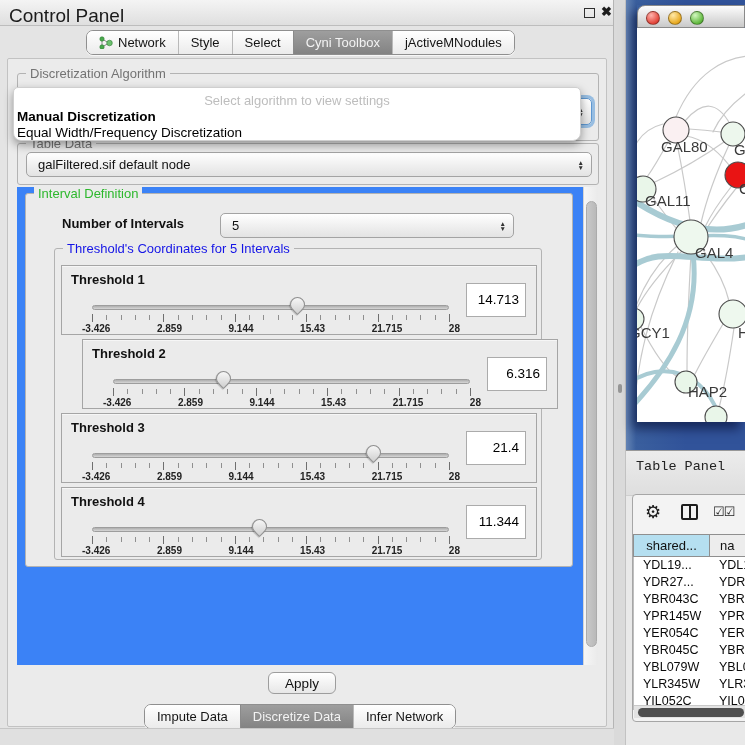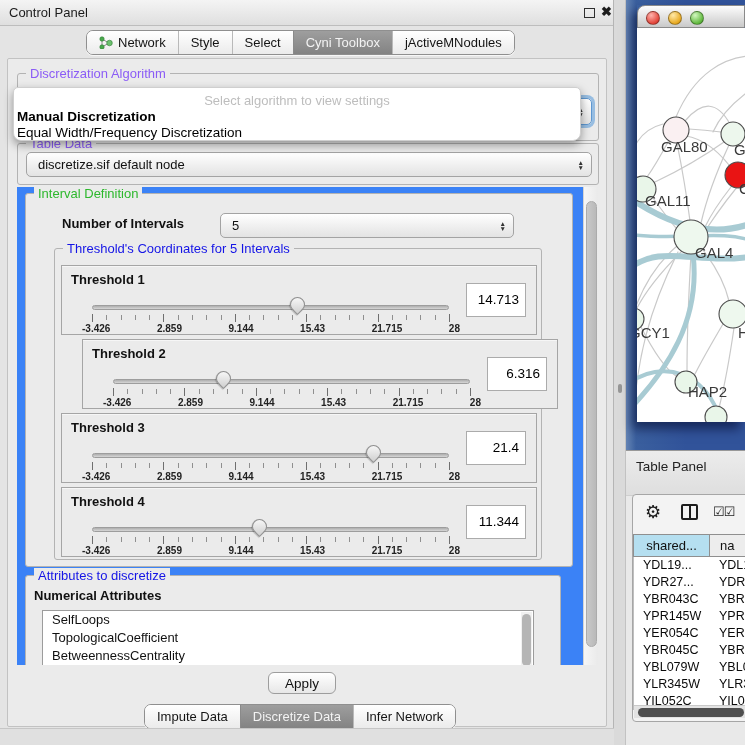--- a/index.html
+++ b/index.html
@@ -4,40 +4,40 @@
 <style>
   * { margin:0; padding:0; box-sizing:border-box; }
   html,body { width:745px; height:745px; overflow:hidden; }
   body { font-family:"Liberation Sans", sans-serif; background:#e4e4e4; position:relative; }
   #root { position:absolute; inset:0; width:745px; height:745px; background:#e4e4e4; }
 
   
   .cp-window { position:absolute; left:0; top:0; width:614px; height:745px; background:#e4e4e4; border-right:1px solid #b5b5b5; }
   .cp-titlebar { position:absolute; left:0; top:0; width:100%; height:26px;
     background:linear-gradient(#f4f4f4,#dfdfdf); border-bottom:1px solid #bdbdbd; }
-  .cp-title { position:absolute; left:9px; top:5px; font-size:13px; color:#1b1b1b; }
+  .cp-title { position:absolute; left:9px; top:5px; font-size:19px; color:#1b1b1b; }
   .float-btn { position:absolute; left:584px; top:8px; width:11px; height:10px; border:1.6px solid #2e2e2e; background:transparent; }
   .close-btn { position:absolute; left:601px; top:4px; font-size:13px; font-weight:bold; color:#1c1c1c; }
 
   
   .seg { display:inline-flex; border:1px solid #8f8f8f; border-radius:7px; overflow:hidden;
     background:#fff; box-shadow:0 1px 0 rgba(255,255,255,.7); }
   .seg .tab { display:flex; align-items:center; gap:5px; padding:4px 12px; font-size:13px; color:#141414;
     background:linear-gradient(#ffffff,#ebebeb); border-left:1px solid #b9b9b9; white-space:nowrap; }
   .seg .tab:first-child { border-left:none; }
   .seg .tab.sel { background:linear-gradient(#9e9e9e,#838383); color:#f3f3f3; border-left-color:#8a8a8a; }
   .top-tabbar { position:absolute; left:86px; top:30px; }
   .bottom-tabbar { position:absolute; left:136px; top:645px;border-radius:11px; }
 
   
   .cp-content { position:absolute; left:7px; top:58px; width:600px; height:669px;
     background:#ebebeb; border:1px solid #c2c2c2; border-radius:2px; }
 
   .group { position:absolute; border:1px solid #b3b3b3; border-radius:3px; background:#ebebeb; }
-  .group > .gtitle { position:absolute; top:-8px; left:8px; background:#ebebeb; padding:0 4px; font-size:13px; color:#8b5cf6; }
+  .group > .gtitle { position:absolute; top:-8px; left:8px; background:#ebebeb; padding:0 4px; font-size:13px; color:#737373; }
   .gtitle.green { color:#2db82d; }
   .gtitle.blue  { color:#1414e6; }
 
   .combo { position:absolute; border:1px solid #a3a3a3; border-radius:5px;
     background:linear-gradient(#ffffff,#efefef 55%,#e3e3e3); font-size:13px; color:#111;
     display:flex; align-items:center; padding-left:11px; }
   .combo .stepper { position:absolute; right:7px; top:50%; transform:translateY(-50%);
     display:flex; flex-direction:column; align-items:center; font-size:6.5px; line-height:5px; color:#333; }
   .combo.focus { box-shadow:0 0 0 3px rgba(106,164,220,.65); border-color:#5e97d0; }
 
@@ -105,21 +105,21 @@
   .tl { position:absolute; top:4.5px; width:14px; height:14px; border-radius:50%; border:1px solid rgba(0,0,0,.35); }
   .tl.red    { left:8px;  background:radial-gradient(circle at 35% 28%, #ffb3ac, #e2453a 70%); }
   .tl.yellow { left:30px; background:radial-gradient(circle at 35% 28%, #ffe9a8, #e8a921 70%); }
   .tl.green  { left:52px; background:radial-gradient(circle at 35% 28%, #d2f7c0, #61b93e 70%); }
   .net-canvas { position:absolute; left:0; top:23px; width:108px; height:394px; background:#fff; overflow:hidden; }
   .net-canvas svg { display:block; }
   .net-canvas text { font-family:"Liberation Sans",sans-serif; font-size:15px; fill:#3a3a3a; }
 
   .table-panel { position:absolute; left:626px; top:450px; width:119px; height:295px; background:#e9e9e9; }
   .tp-header { position:absolute; left:0; top:0; width:119px; height:46px; background:linear-gradient(#ececec,#dedede);
-    border-top:1px solid #989898; border-bottom:1px solid #cfcfcf; }
+    border-top:1px solid #989898; border-bottom:1px solid #cfcfcf;font-family:Liberation Mono, monospace; }
   .tp-title { position:absolute; left:10px; top:8px; font-size:13.5px; color:#222; }
   .tp-card { position:absolute; left:6px; top:44px; width:121px; height:228px; background:#f3f3f3;
     border:1px solid #a6a6a6; border-radius:4px 0 0 4px; }
   .tb-gear { position:absolute; left:12px; top:7px; font-size:18px; color:#1d1d1d; line-height:20px; }
   .tb-split { position:absolute; left:48px; top:9px; width:17px; height:16px; border:2px solid #1d1d1d; border-radius:2px; }
   .tb-split::after { content:""; position:absolute; left:50%; top:0; bottom:0; width:2px; background:#1d1d1d; transform:translateX(-50%); }
   .tb-checks { position:absolute; left:80px; top:9px; font-size:13px; color:#1d1d1d; letter-spacing:-1px; }
 
   .tbl { position:absolute; left:0px; top:39px; width:121px; }
   .tbl-head { display:flex; height:23px; }
@@ -190,21 +190,21 @@
 
       <div class="popup">
         <div class="hint">Select algorithm to view settings</div>
         <div class="opt1">Manual Discretization</div>
         <div class="opt2">Equal Width/Frequency Discretization</div>
       </div>
 
       <div class="group" style="left:9px; top:84px; width:582px; height:42px;">
         <span class="gtitle">Table Data</span>
         <div class="combo" style="left:8px; top:8px; width:566px; height:25px;">
-          <span>discretize.sif default node</span>
+          <span>galFiltered.sif default node</span>
           <span class="stepper">
             <span>▲</span>
               <span>▼</span>
           </span>
         </div>
       </div>
 
       <div class="viewport">
 
         <div class="group" style="left:8px; top:6px; width:548px; height:374px;">
@@ -324,37 +324,20 @@
                       <span>21.715</span>
                       <span>28</span>
                     </div>
                   </div>
                   <div class="thr-value">11.344</div>
                 </div>
               </div>
           </div>
         </div>
 
-        <div class="group" style="left:8px; top:388px; width:536px; height:96px;">
-          <span class="gtitle blue">Attributes to discretize</span>
-          <div class="attr-heading">Numerical Attributes</div>
-          <div class="attr-list">
-            <div>
-
-                <div class="attr-item">SelfLoops</div>
-
-                <div class="attr-item">TopologicalCoefficient</div>
-
-                <div class="attr-item">BetweennessCentrality</div>
-              </div>
-            <div class="attr-scroll">
-                <div class="attr-thumb"></div>
-              </div>
-          </div>
-        </div>
 
         <div class="vp-scrollbar">
           <div class="vp-thumb"></div>
         </div>
       </div>
 
       <div class="apply-btn">Apply</div>
 
       <div class="bottom-tabbar">
         <div class="seg">

